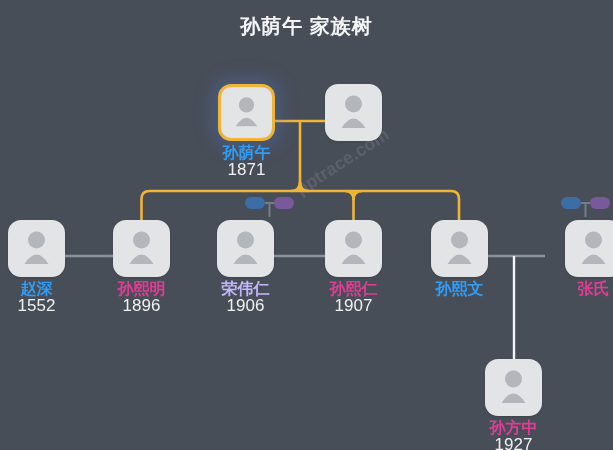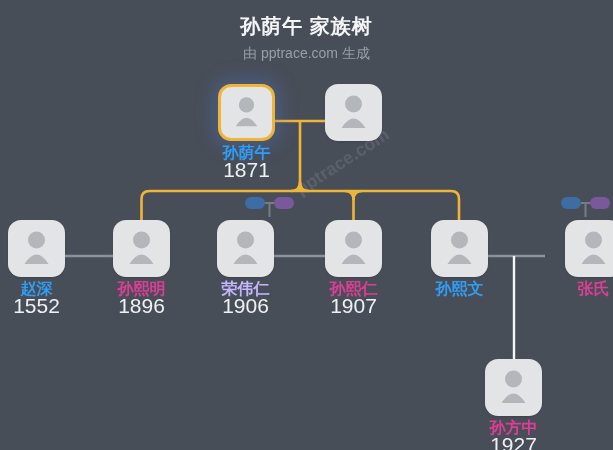--- a/index.html
+++ b/index.html
@@ -38,34 +38,33 @@
     border:3px solid var(--highlight-border,#f0b537);
     box-shadow:0 0 18px 5px rgba(80,120,210,0.35);
   }
   .avatar{display:block;width:100%;height:100%;}
   .avatar .ink{fill:var(--avatar-gray,#b3b6bb);}
   .plabel{
     position:absolute;top:60px;left:50%;transform:translateX(-50%);
     text-align:center;white-space:nowrap;line-height:17px;
   }
   .pname{font-size:16px;font-weight:bold;}
-  .pyear{font-size:21px;color:var(--year-white,#eef0f2);}
+  .pyear{font-size:17px;color:var(--year-white,#eef0f2);}
   .chip{
     position:absolute;width:20px;height:12px;border-radius:6px;cursor:pointer;
   }
   .chip-blue{background:var(--chip-blue,#3c6da4);}
   .chip-purple{background:var(--chip-purple,#79599b);}
 </style>
 </head>
 <body>
 
 <div class="stage">
 
   <div class="title">孙荫午 家族树</div>
-  <div class="subtitle">由 pptrace.com 生成</div>
   <div class="watermark">pptrace.com</div>
 
   <svg class="connectors" width="613" height="450" viewBox="0 0 613 450">
 
     <path class="stroke-yellow" d="M275 121 H325"></path>
 
     <path class="stroke-yellow" d="M300 121 V191"></path>
     <path class="stroke-yellow" d="M300 182 Q300 191 291 191"></path>
     <path class="stroke-yellow" d="M300 182 Q300 191 309 191"></path>
 

